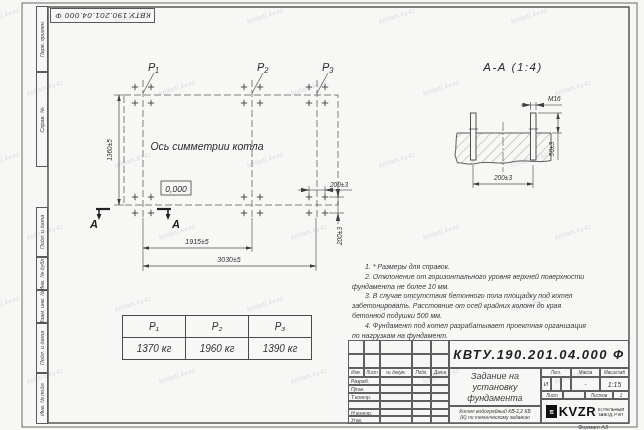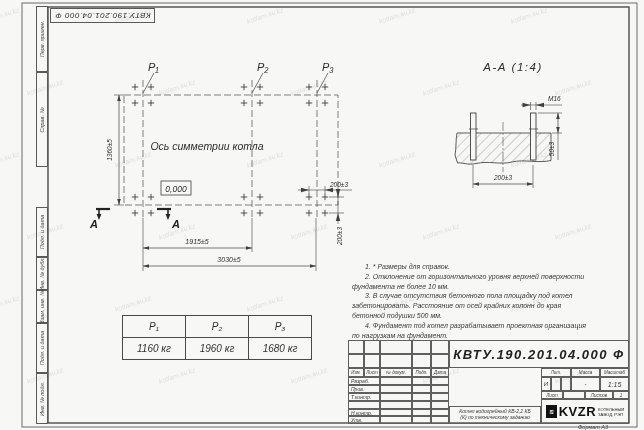--- a/index.html
+++ b/index.html
@@ -259,23 +259,23 @@
     </div>
 
   <table class="ov" id="loads">
     <tbody>
         <tr>
       <td>P₁</td>
       <td>P₂</td>
       <td>P₃</td>
     </tr>
     <tr>
-      <td>1160 кг</td>
+      <td>1370 кг</td>
       <td>1960 кг</td>
-      <td>1680 кг</td>
+      <td>1390 кг</td>
     </tr>
   </tbody>
     </table>
 
   <div class="ov" id="notes">
     <p>1. * Размеры для справок.</p>
     <p>2. Отклонение от горизонтального уровня верхней поверхности фундамента не более 10 мм.</p>
     <p>3. В случае отсутствия бетонного пола площадку под котел забетонировать. Расстояние от осей крайних колонн до края бетонной подушки 500 мм.</p>
     <p>4. Фундамент под котел разрабатывает проектная организация по нагрузкам на фундамент.</p>
   </div>
@@ -321,20 +321,21 @@
     <div class="c" style="left:83px;top:69px;width:18px;height:7px;"></div>
     <div class="c lbl" style="left:0;top:76px;width:32px;height:8px;">Утв.</div>
     <div class="c" style="left:32px;top:76px;width:32px;height:8px;"></div>
     <div class="c" style="left:64px;top:76px;width:19px;height:8px;"></div>
     <div class="c" style="left:83px;top:76px;width:18px;height:8px;"></div>
 
     <div class="c" style="left:101px;top:0;width:180px;height:28px;">
       <span id="docnum">КВТУ.190.201.04.000 Ф</span>
     </div>
 
+    <div class="c" id="tb-title" style="left:101px;top:28px;width:92px;height:38px;">Задание на установку фундамента</div>
     <div class="c" id="tb-sub" style="left:101px;top:66px;width:92px;height:18px;">Котел водогрейный КВ-2,2 КБ (К) по техническому заданию</div>
 
     <div class="c" style="left:193px;top:28px;width:30px;height:9px;font-size:4.5px;">Лит.</div>
     <div class="c" style="left:223px;top:28px;width:29px;height:9px;font-size:4.5px;">Масса</div>
     <div class="c" style="left:252px;top:28px;width:29px;height:9px;font-size:4.5px;">Масштаб</div>
     <div class="c" style="left:193px;top:37px;width:10px;height:14px;font-size:6px;">И</div>
     <div class="c" style="left:203px;top:37px;width:10px;height:14px;"></div>
     <div class="c" style="left:213px;top:37px;width:10px;height:14px;"></div>
     <div class="c" style="left:223px;top:37px;width:29px;height:14px;font-size:6px;">-</div>
     <div class="c" style="left:252px;top:37px;width:29px;height:14px;font-size:7px;">1:15</div>

